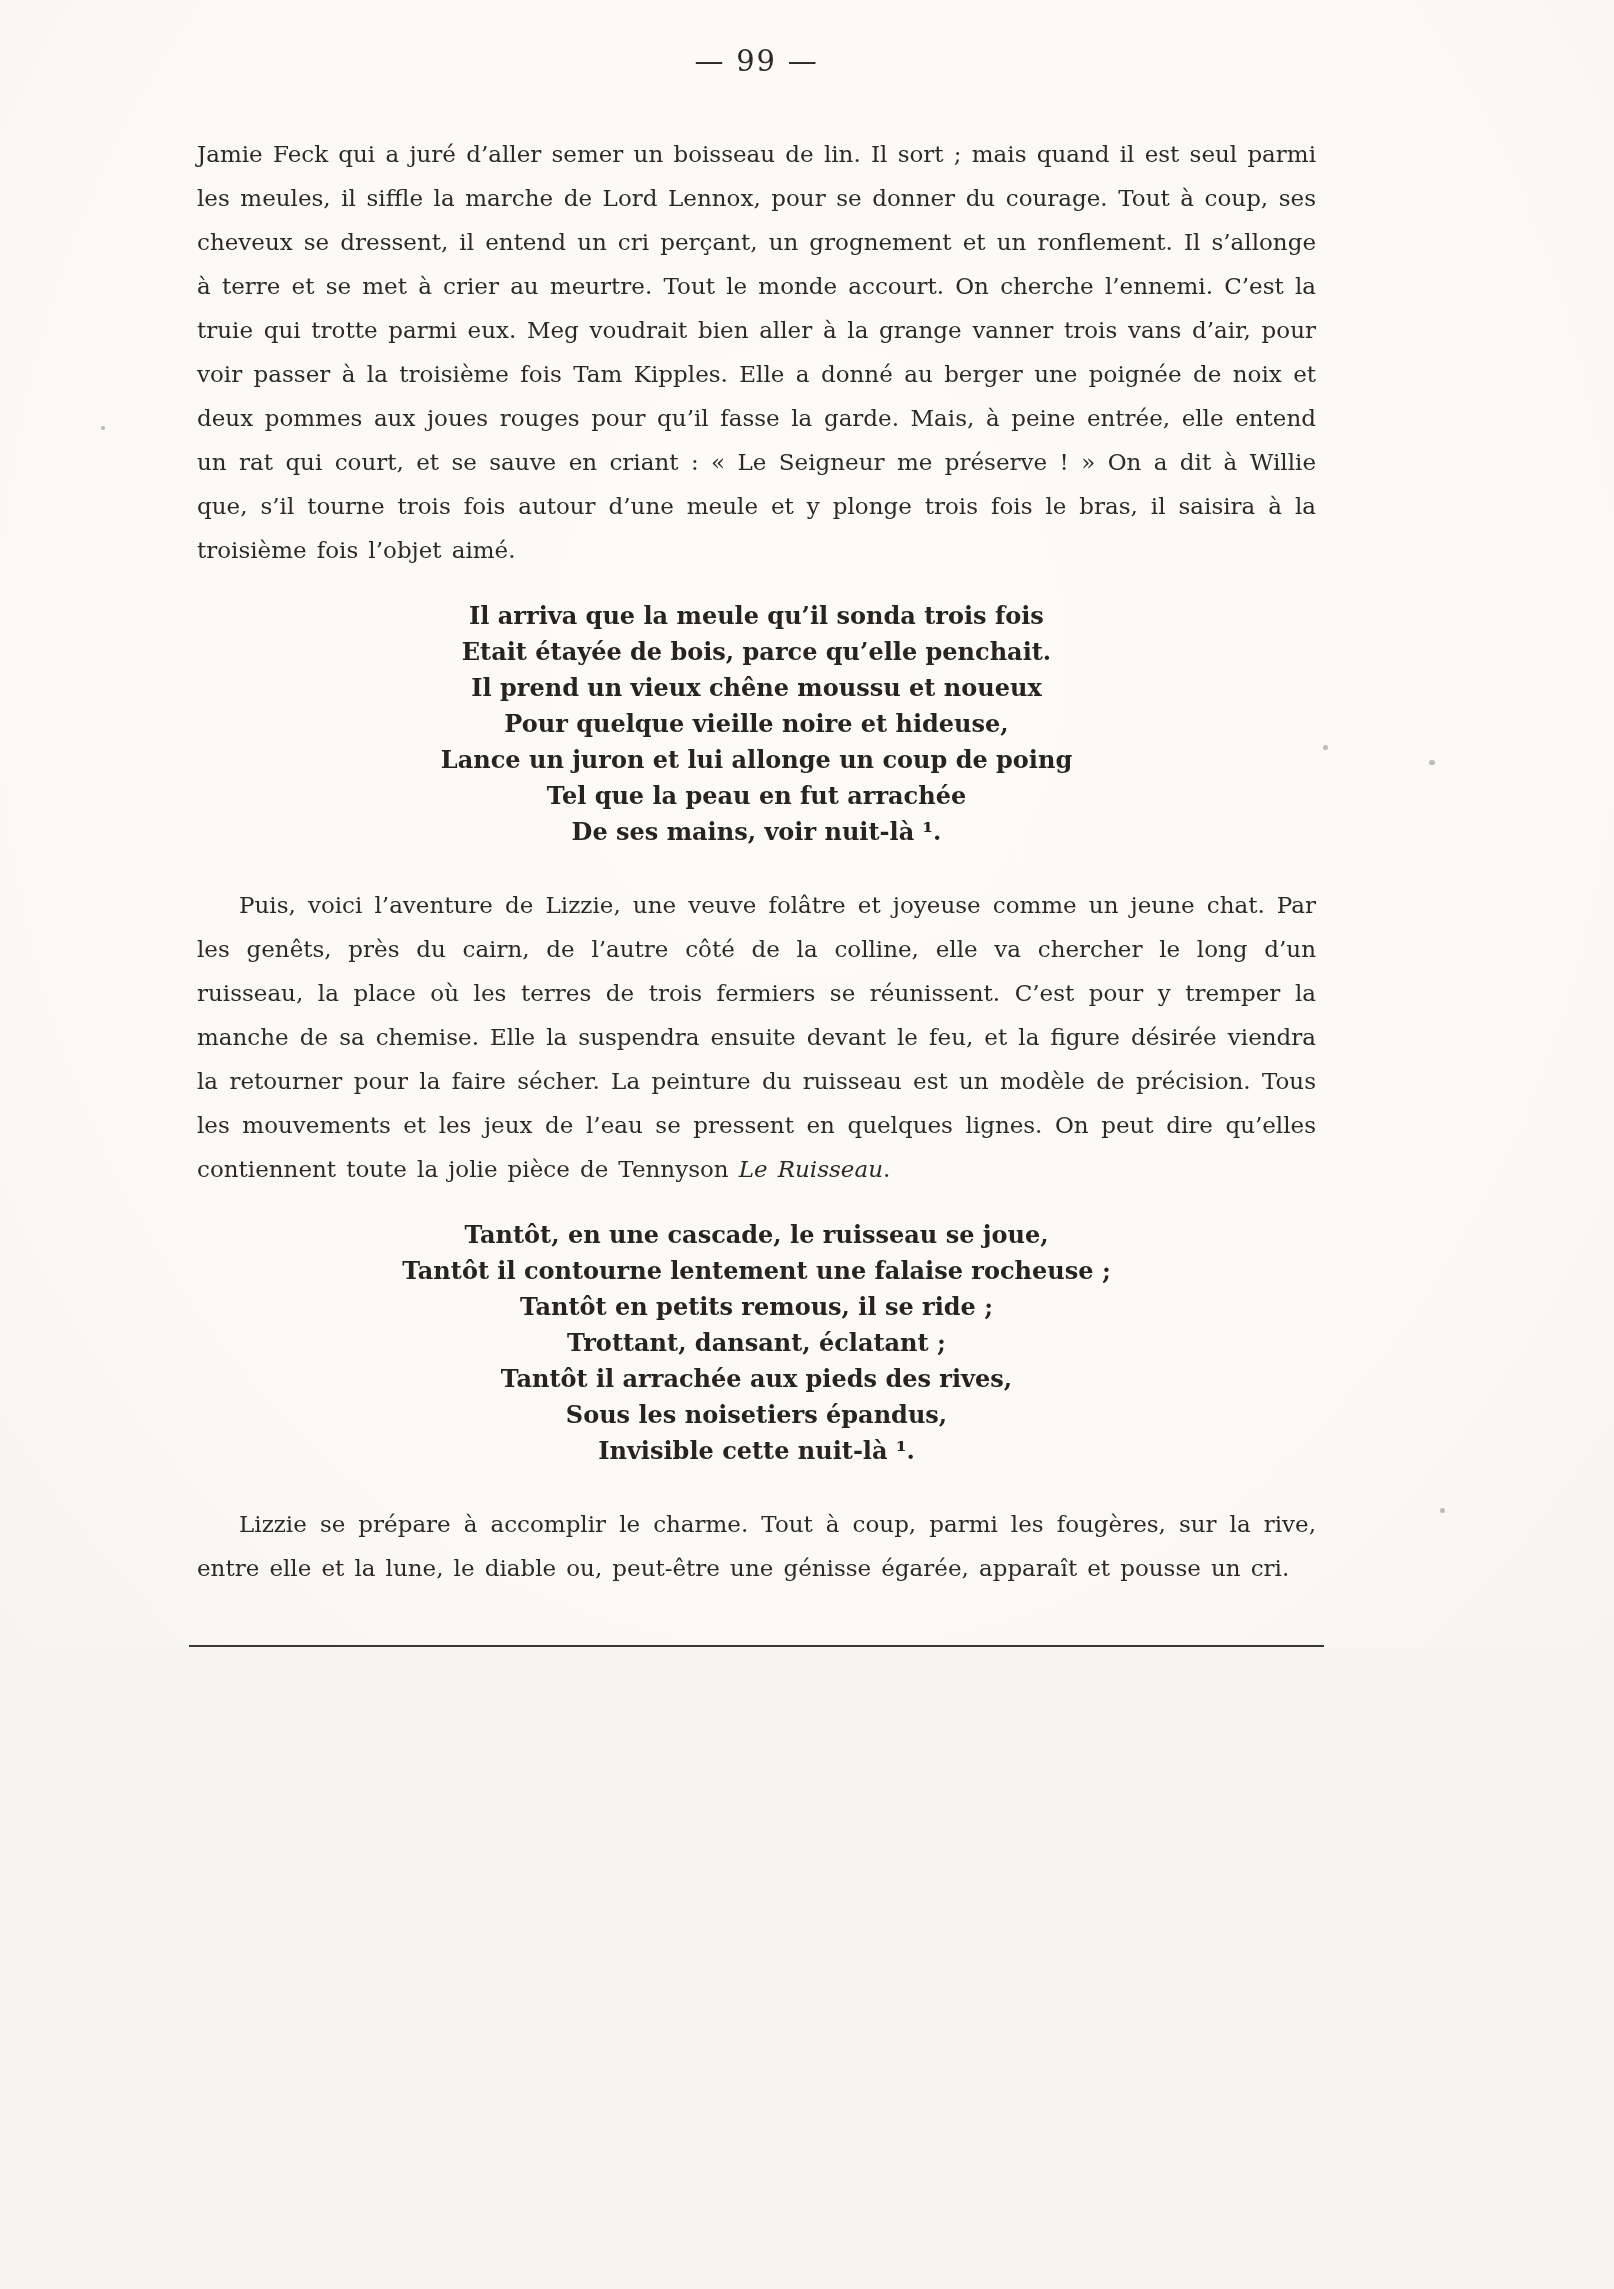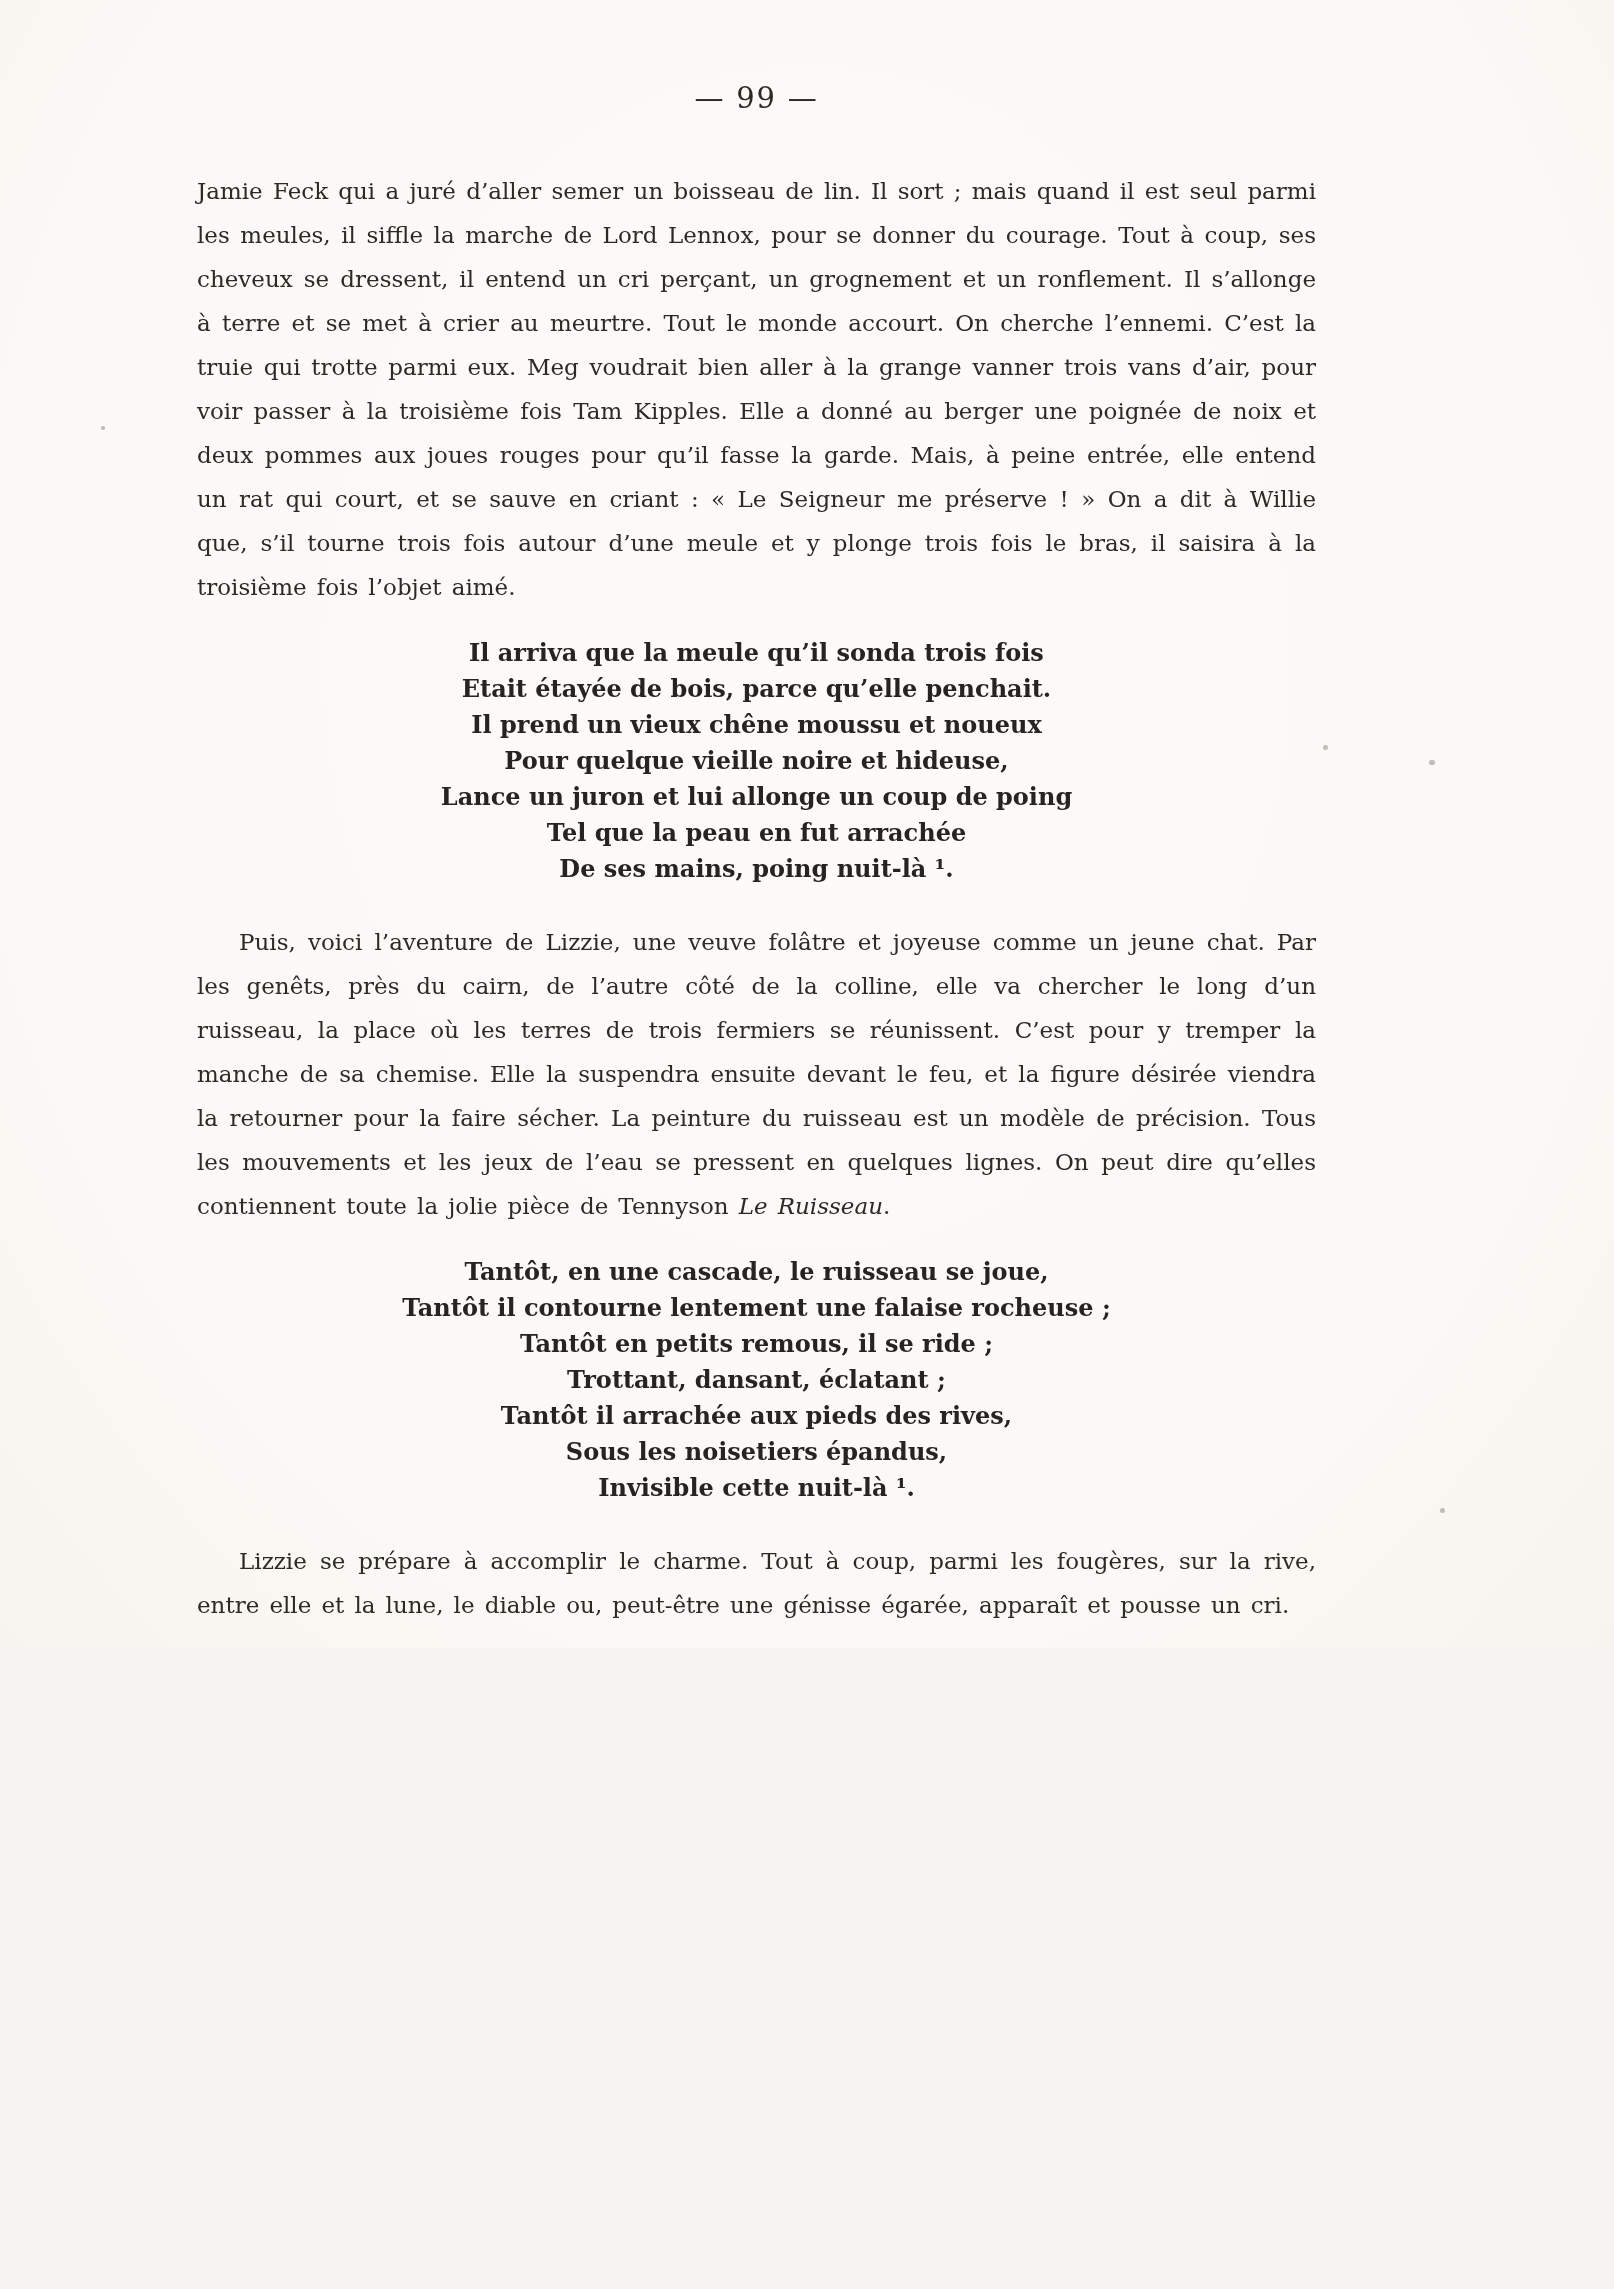--- a/index.html
+++ b/index.html
@@ -10,21 +10,21 @@
   .page {
     position: relative;
     width: 1614px;
     height: 1648px;
     margin: 0 auto;
     box-sizing: border-box;
     background: #fbfaf7;
     background-image: radial-gradient(ellipse at 50% 40%, #fcfbf9 0%, #faf9f5 70%, #f5f4ef 100%);
     color: #2d2a26;
     font-family: "DejaVu Serif", "Liberation Serif", serif;
-    padding: 81px 290px 0 189px;
+    padding: 44px 290px 0 189px;
     overflow: hidden;
   }
   .page-number {
     text-align: center;
     font-size: 29px;
     letter-spacing: 1.8px;
     margin-bottom: 54px;
   }
   .par {
     font-size: 23px;
@@ -78,21 +78,21 @@
 
   <p class="par">Jamie Feck qui a juré d’aller semer un boisseau de lin. Il sort ; mais quand il est seul parmi les meules, il siffle la marche de Lord Lennox, pour se donner du courage. Tout à coup, ses cheveux se dressent, il entend un cri perçant, un grognement et un ronflement. Il s’allonge à terre et se met à crier au meurtre. Tout le monde accourt. On cherche l’ennemi. C’est la truie qui trotte parmi eux. Meg voudrait bien aller à la grange vanner trois vans d’air, pour voir passer à la troisième fois Tam Kipples. Elle a donné au berger une poignée de noix et deux pommes aux joues rouges pour qu’il fasse la garde. Mais, à peine entrée, elle entend un rat qui court, et se sauve en criant : « Le Seigneur me préserve ! » On a dit à Willie que, s’il tourne trois fois autour d’une meule et y plonge trois fois le bras, il saisira à la troisième fois l’objet aimé.</p>
 
   <div class="verse">
     <div class="verse-line">Il arriva que la meule qu’il sonda trois fois</div>
     <div class="verse-line">Etait étayée de bois, parce qu’elle penchait.</div>
     <div class="verse-line">Il prend un vieux chêne moussu et noueux</div>
     <div class="verse-line">Pour quelque vieille noire et hideuse,</div>
     <div class="verse-line">Lance un juron et lui allonge un coup de poing</div>
     <div class="verse-line">Tel que la peau en fut arrachée</div>
-    <div class="verse-line">De ses mains, poing nuit-là ¹.</div>
+    <div class="verse-line">De ses mains, voir nuit-là ¹.</div>
   </div>
 
   <p class="par indent"><span>Puis, voici l’aventure de Lizzie, une veuve folâtre et joyeuse comme un jeune chat. Par les genêts, près du cairn, de l’autre côté de la colline, elle va chercher le long d’un ruisseau, la place où les terres de trois fermiers se réunissent. C’est pour y tremper la manche de sa chemise. Elle la suspendra ensuite devant le feu, et la figure désirée viendra la retourner pour la faire sécher. La peinture du ruisseau est un modèle de précision. Tous les mouvements et les jeux de l’eau se pressent en quelques lignes. On peut dire qu’elles contiennent toute la jolie pièce de Tennyson </span><span class="work-title">Le Ruisseau</span><span>.</span></p>
 
   <div class="verse">
     <div class="verse-line">Tantôt, en une cascade, le ruisseau se joue,</div>
     <div class="verse-line">Tantôt il contourne lentement une falaise rocheuse ;</div>
     <div class="verse-line">Tantôt en petits remous, il se ride ;</div>
     <div class="verse-line">Trottant, dansant, éclatant ;</div>
     <div class="verse-line">Tantôt il arrachée aux pieds des rives,</div>

